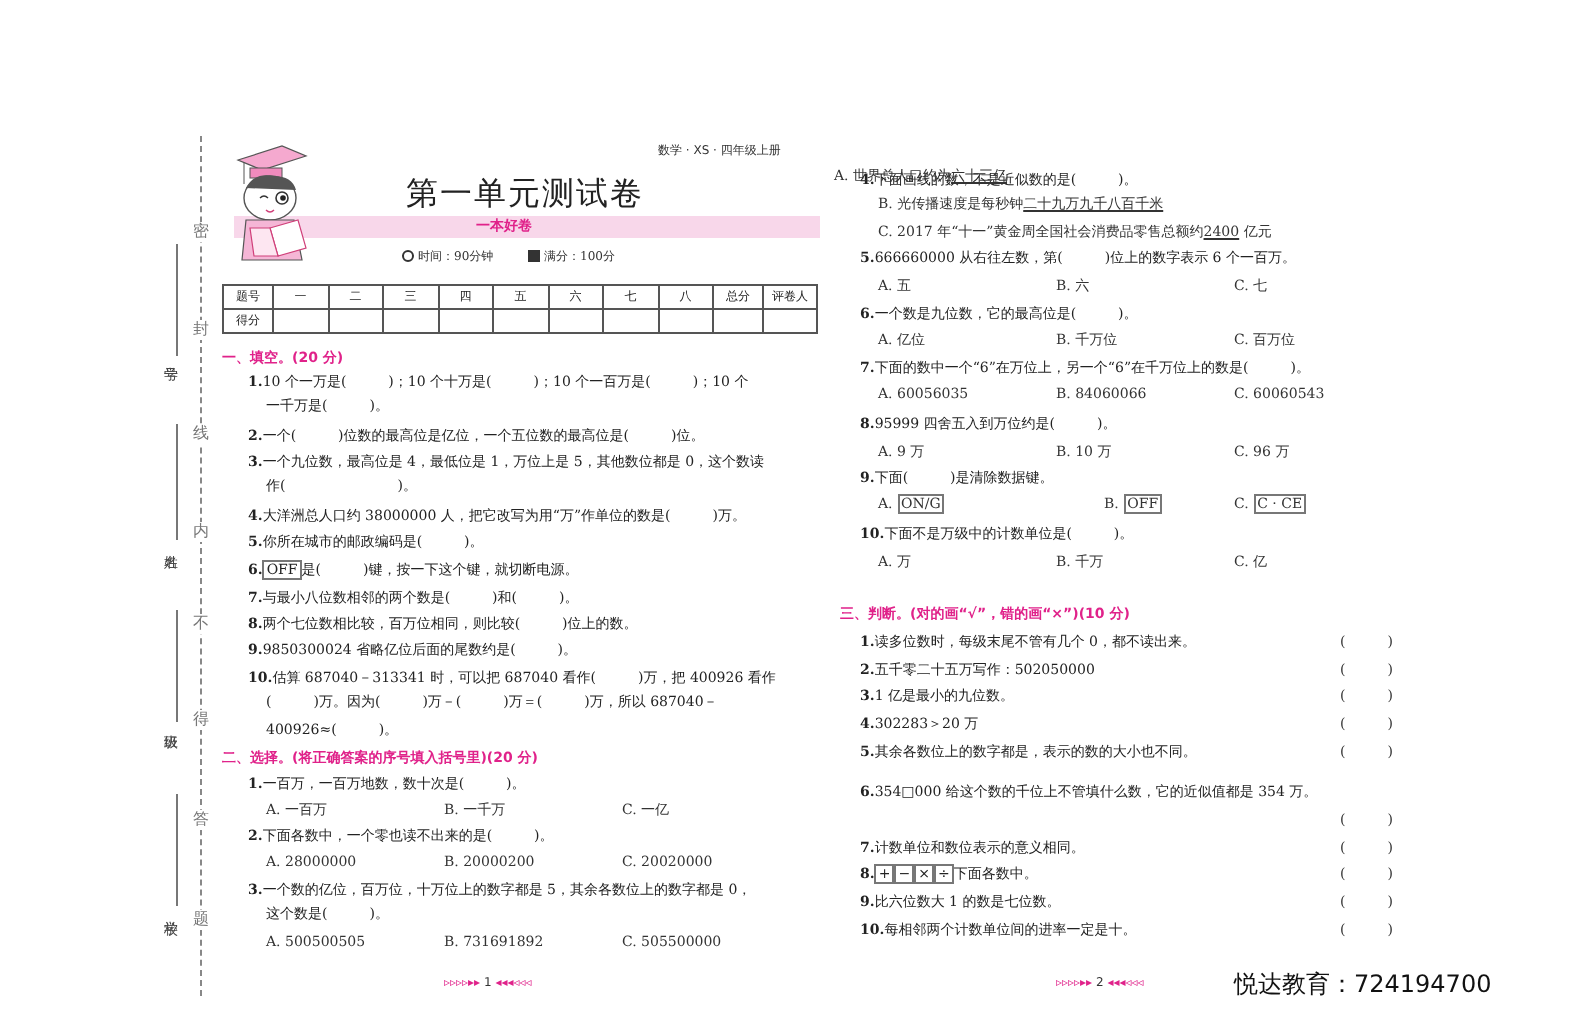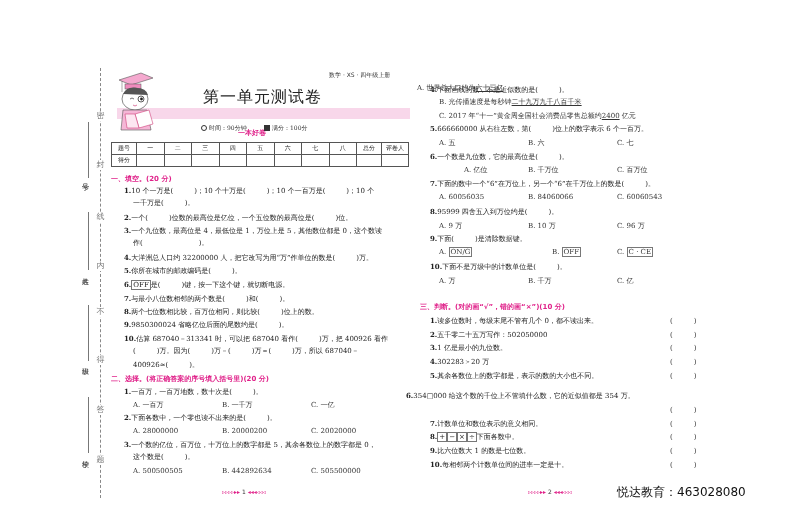--- a/index.html
+++ b/index.html
@@ -8,21 +8,21 @@
   
   .dash-line { position:absolute; left:100px; top:68px; height:430px; border-left:1px dashed #888; }
   .seal-char { position:absolute; left:94px; width:13px; font-size:8px; color:#777; background:#fff; text-align:center; line-height:10px; }
   .field-line { position:absolute; left:88px; width:0; border-left:1px solid #777; }
   .field-label { position:absolute; left:79px; width:10px; font-size:7px; color:#444; line-height:8px; writing-mode:vertical-rl; }
   
   .mascot { position:absolute; left:113px; top:70px; width:55px; height:62px; }
   .subject { position:absolute; left:329px; top:71px; font-size:6px; color:#333; font-family:"DejaVu Sans", sans-serif; }
   .title { position:absolute; left:203px; top:87px; font-size:16px; color:#222; font-family:"DejaVu Sans", sans-serif; letter-spacing:1px; }
   .pinkband { position:absolute; left:117px; top:108px; width:293px; height:11px; background:#f8d7ea; }
-  .brand { position:absolute; left:238px; top:108px; font-size:7px; color:#e0228a; font-weight:bold; font-family:"DejaVu Sans", sans-serif;margin-top:20px; }
+  .brand { position:absolute; left:238px; top:108px; font-size:7px; color:#e0228a; font-weight:bold; font-family:"DejaVu Sans", sans-serif; }
   .meta { position:absolute; top:124px; font-size:6px; color:#333; }
   .meta .ic { display:inline-block; width:6px; height:6px; margin-right:2px; vertical-align:-1px; }
   
   table.score { position:absolute; left:111px; top:142px; width:298px; border-collapse:collapse; font-size:6px; font-family:"DejaVu Sans", sans-serif; }
   table.score td { border:1px solid #555; height:11px; text-align:center; padding:0; color:#222; }
   
   .sec { position:absolute; font-size:7px; color:#e0228a; font-family:"DejaVu Sans", sans-serif; font-weight:bold; }
   .q { position:absolute; font-size:7px; color:#222; white-space:nowrap; line-height:9px; }
   .q b { font-weight:bold; }
   .opt { position:absolute; font-size:7px; color:#333; white-space:nowrap; }
@@ -114,21 +114,21 @@
 <div class="sec" style="left:111px;top:174px">一、填空。(20 分)</div>
 
 <div class="q" style="left:124px;top:186px"><b>1.</b><span>10 个一万是(　　　)；10 个十万是(　　　)；10 个一百万是(　　　)；10 个</span></div>
 <div class="q" style="left:133px;top:199px">一千万是(　　　)。</div>
 
 <div class="q" style="left:124px;top:213px"><b>2.</b><span>一个(　　　)位数的最高位是亿位，一个五位数的最高位是(　　　)位。</span></div>
 
 <div class="q" style="left:124px;top:226px"><b>3.</b><span>一个九位数，最高位是 4，最低位是 1，万位上是 5，其他数位都是 0，这个数读</span></div>
 <div class="q" style="left:133px;top:239px">作(　　　　　　　　)。</div>
 
-<div class="q" style="left:124px;top:253px"><b>4.</b><span>大洋洲总人口约 32200000 人，把它改写为用“万”作单位的数是(　　　)万。</span></div>
+<div class="q" style="left:124px;top:253px"><b>4.</b><span>大洋洲总人口约 38000000 人，把它改写为用“万”作单位的数是(　　　)万。</span></div>
 
 <div class="q" style="left:124px;top:266px"><b>5.</b><span>你所在城市的邮政编码是(　　　)。</span></div>
 
 <div class="q" style="left:124px;top:280px"><b>6.</b><span class="key">OFF</span><span>是(　　　)键，按一下这个键，就切断电源。</span></div>
 
 <div class="q" style="left:124px;top:294px"><b>7.</b><span>与最小八位数相邻的两个数是(　　　)和(　　　)。</span></div>
 
 <div class="q" style="left:124px;top:307px"><b>8.</b><span>两个七位数相比较，百万位相同，则比较(　　　)位上的数。</span></div>
 
 <div class="q" style="left:124px;top:320px"><b>9.</b><span>9850300024 省略亿位后面的尾数约是(　　　)。</span></div>
@@ -145,37 +145,37 @@
 <div class="opt" style="left:311px;top:400px">C. 一亿</div>
 
 <div class="q" style="left:124px;top:413px"><b>2.</b><span>下面各数中，一个零也读不出来的是(　　　)。</span></div>
 <div class="opt" style="left:133px;top:427px">A. 28000000</div>
 <div class="opt" style="left:222px;top:427px">B. 20000200</div>
 <div class="opt" style="left:311px;top:427px">C. 20020000</div>
 
 <div class="q" style="left:124px;top:440px"><b>3.</b><span>一个数的亿位，百万位，十万位上的数字都是 5，其余各数位上的数字都是 0，</span></div>
 <div class="q" style="left:133px;top:453px">这个数是(　　　)。</div>
 <div class="opt" style="left:133px;top:467px">A. 500500505</div>
-<div class="opt" style="left:222px;top:467px">B. 442892634</div>
+<div class="opt" style="left:222px;top:467px">B. 731691892</div>
 <div class="opt" style="left:311px;top:467px">C. 505500000</div>
 
 <div class="pagenum" style="left:222px;top:488px"><span>▹▹▹▹▸▸</span> <span class="n">1</span> <span>◂◂◂◃◃◃</span></div>
 
 <div class="q" style="left:430px;top:85px"><b>4.</b><span>下面画线的数，不是近似数的是(　　　)。</span></div>
 <div class="opt" style="left:417px;top:83px"><span>A. 世界总人口约为</span><span class="u">六十三亿</span></div>
 <div class="opt" style="left:439px;top:97px"><span>B. 光传播速度是每秒钟</span><span class="u">二十九万九千八百千米</span></div>
 <div class="opt" style="left:439px;top:111px"><span>C. 2017 年“十一”黄金周全国社会消费品零售总额约</span><span class="u">2400</span><span> 亿元</span></div>
 
 <div class="q" style="left:430px;top:124px"><b>5.</b><span>666660000 从右往左数，第(　　　)位上的数字表示 6 个一百万。</span></div>
 <div class="opt" style="left:439px;top:138px">A. 五</div>
 <div class="opt" style="left:528px;top:138px">B. 六</div>
 <div class="opt" style="left:617px;top:138px">C. 七</div>
 
 <div class="q" style="left:430px;top:152px"><b>6.</b><span>一个数是九位数，它的最高位是(　　　)。</span></div>
-<div class="opt" style="left:464px;top:165px">A. 亿位</div>
+<div class="opt" style="left:439px;top:165px">A. 亿位</div>
 <div class="opt" style="left:528px;top:165px">B. 千万位</div>
 <div class="opt" style="left:617px;top:165px">C. 百万位</div>
 
 <div class="q" style="left:430px;top:179px"><b>7.</b><span>下面的数中一个“6”在万位上，另一个“6”在千万位上的数是(　　　)。</span></div>
 <div class="opt" style="left:439px;top:193px">A. 60056035</div>
 <div class="opt" style="left:528px;top:193px">B. 84060066</div>
 <div class="opt" style="left:617px;top:193px">C. 60060543</div>
 
 <div class="q" style="left:430px;top:207px"><b>8.</b><span>95999 四舍五入到万位约是(　　　)。</span></div>
 <div class="opt" style="left:439px;top:221px">A. 9 万</div>
@@ -202,30 +202,30 @@
 
 <div class="q" style="left:430px;top:343px"><b>3.</b><span>1 亿是最小的九位数。</span></div>
 <div class="paren" style="left:670px;top:343px">(　　　)</div>
 
 <div class="q" style="left:430px;top:357px"><b>4.</b><span>302283＞20 万</span></div>
 <div class="paren" style="left:670px;top:357px">(　　　)</div>
 
 <div class="q" style="left:430px;top:371px"><b>5.</b><span>其余各数位上的数字都是，表示的数的大小也不同。</span></div>
 <div class="paren" style="left:670px;top:371px">(　　　)</div>
 
-<div class="q" style="left:406px;top:391px"><b>6.</b><span>354□000 给这个数的千位上不管填什么数，它的近似值都是 354 万。</span></div>
+<div class="q" style="left:430px;top:391px"><b>6.</b><span>354□000 给这个数的千位上不管填什么数，它的近似值都是 354 万。</span></div>
 <div class="paren" style="left:670px;top:405px">(　　　)</div>
 
 <div class="q" style="left:430px;top:419px"><b>7.</b><span>计数单位和数位表示的意义相同。</span></div>
 <div class="paren" style="left:670px;top:419px">(　　　)</div>
 
 <div class="q" style="left:430px;top:432px"><b>8.</b><span class="key">+</span><span class="key">−</span><span class="key">×</span><span class="key">÷</span><span>下面各数中。</span></div>
 <div class="paren" style="left:670px;top:432px">(　　　)</div>
 
 <div class="q" style="left:430px;top:446px"><b>9.</b><span>比六位数大 1 的数是七位数。</span></div>
 <div class="paren" style="left:670px;top:446px">(　　　)</div>
 
 <div class="q" style="left:430px;top:460px"><b>10.</b><span>每相邻两个计数单位间的进率一定是十。</span></div>
 <div class="paren" style="left:670px;top:460px">(　　　)</div>
 
 <div class="pagenum" style="left:528px;top:488px"><span>▹▹▹▹▸▸</span> <span class="n">2</span> <span>◂◂◂◃◃◃</span></div>
 
-<div class="watermark">悦达教育：463028080</div>
+<div class="watermark">悦达教育：724194700</div>
 
 </body></html>

